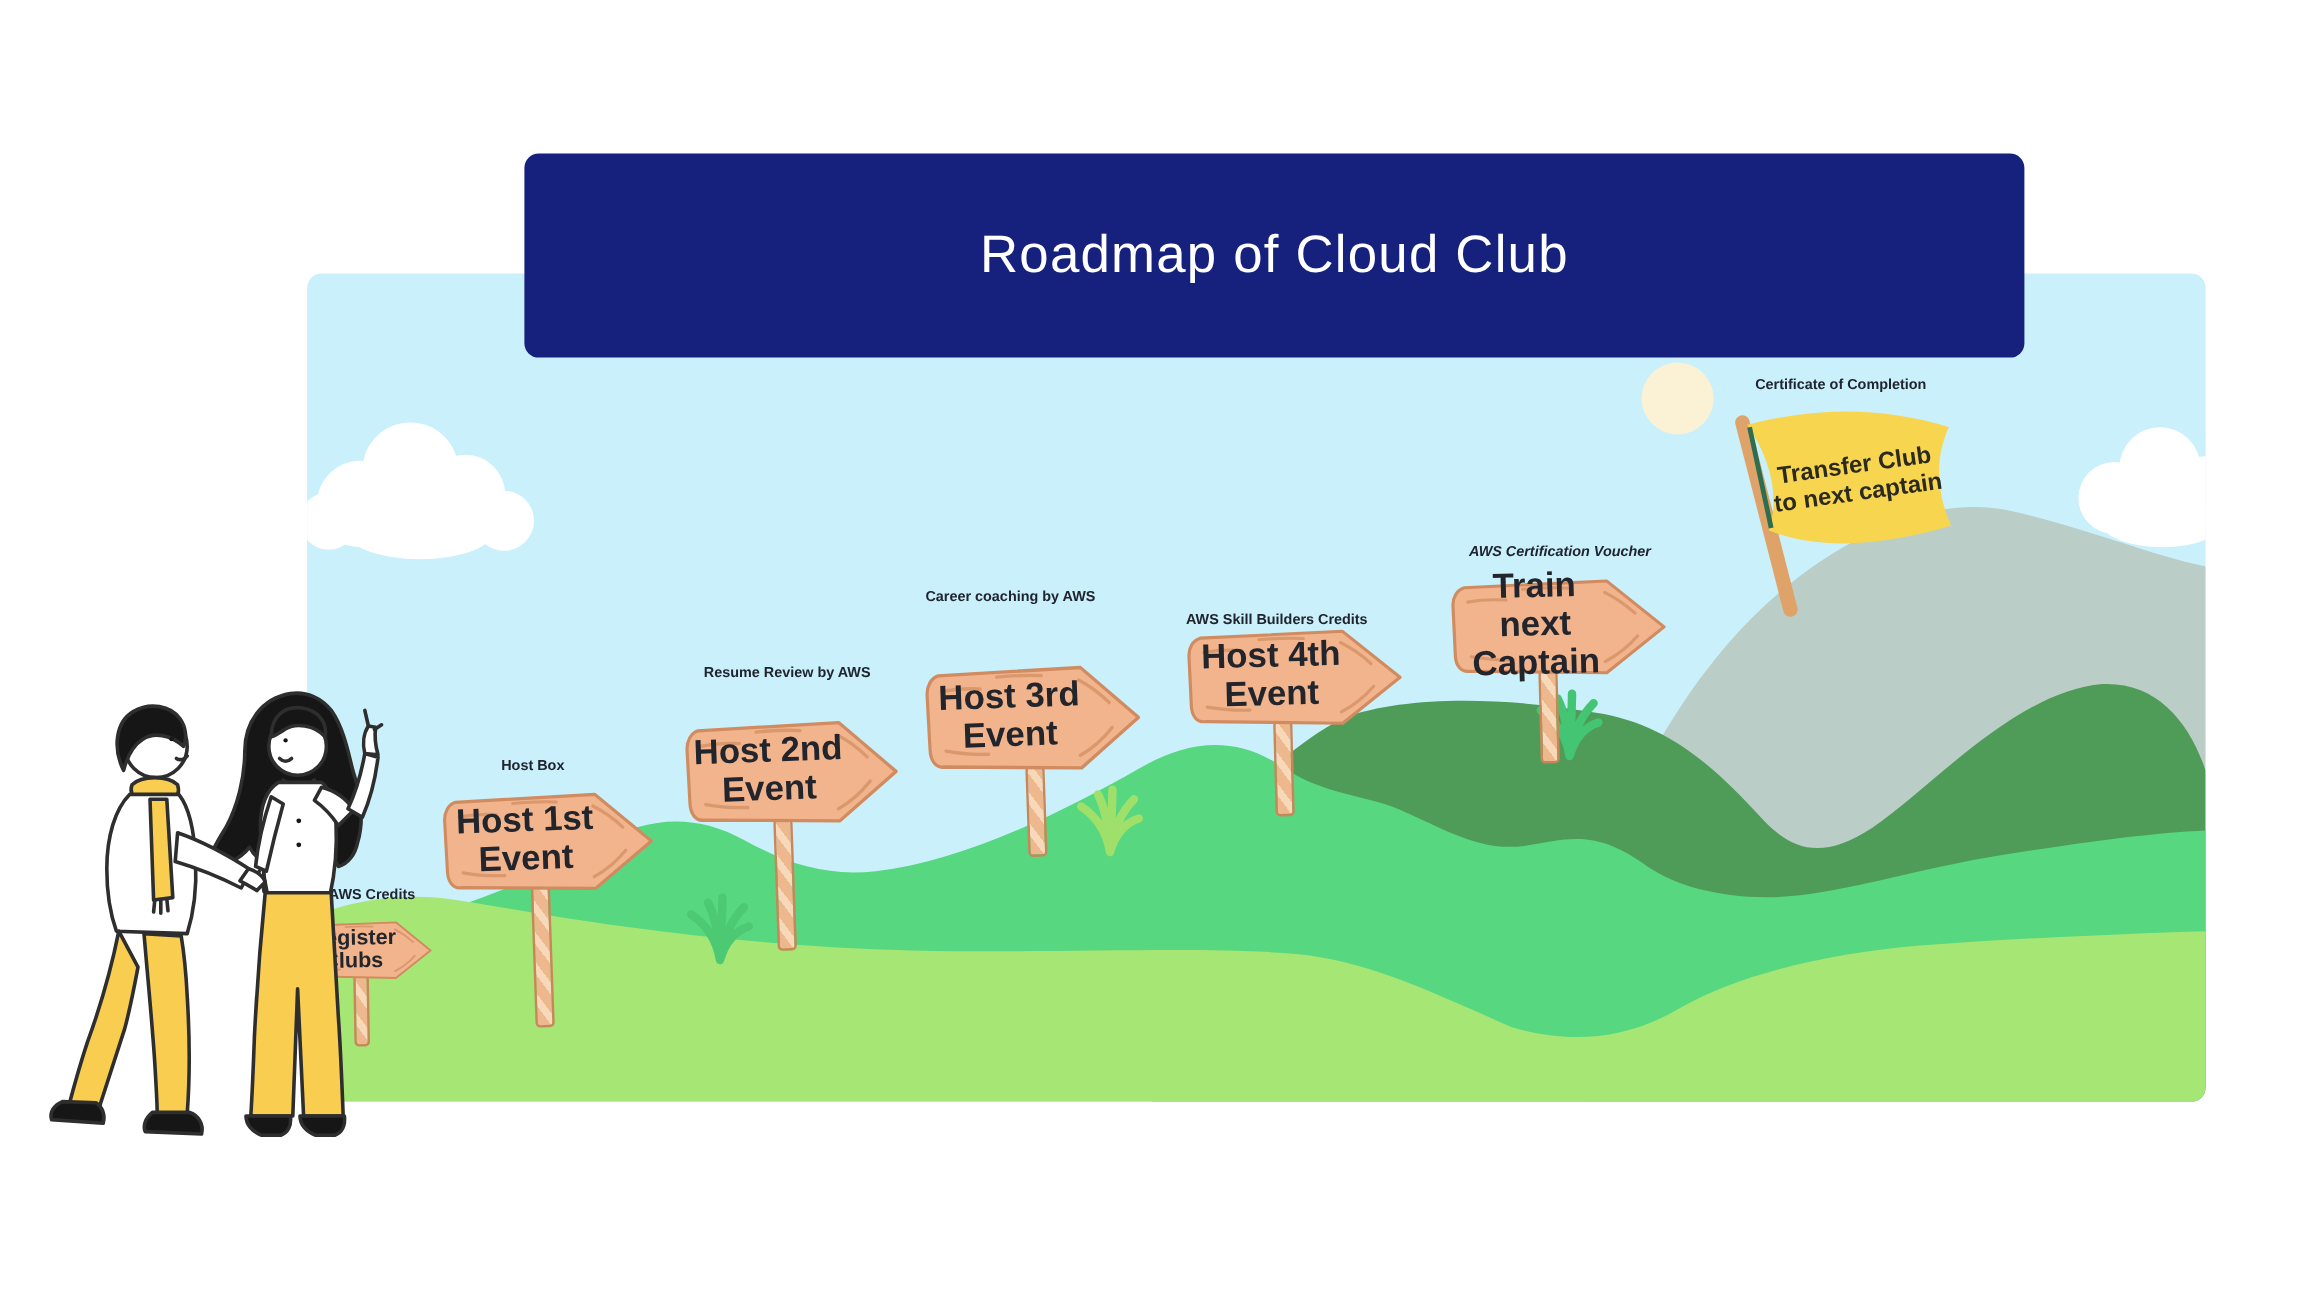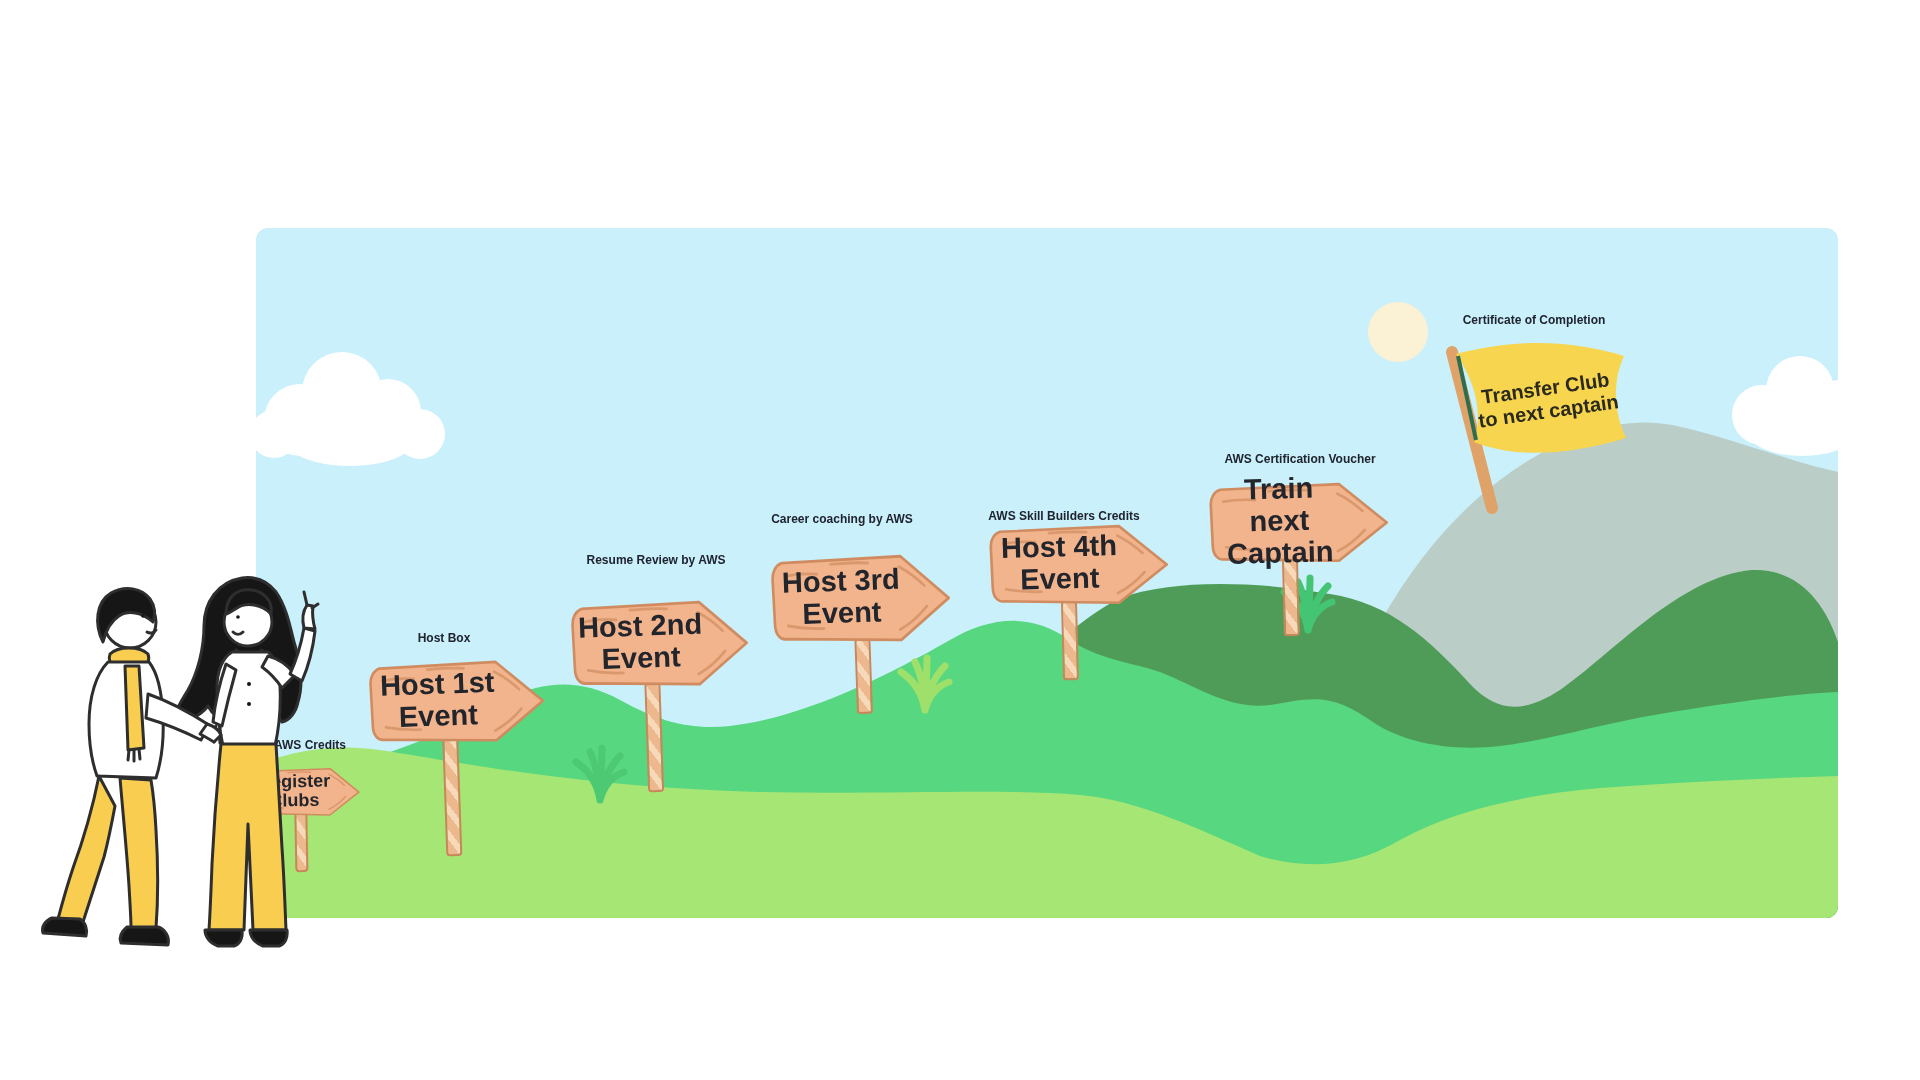--- a/index.html
+++ b/index.html
@@ -33,23 +33,23 @@
   .s5{left:986px;top:522px;width:186px;height:86px;transform:rotate(-1.5deg);}
   .s5 .pole{left:74px;top:78px;height:80px;}
   .s6{left:1206px;top:480px;width:186px;height:86px;transform:rotate(-1.5deg);}
   .s6 .pole{left:75px;top:78px;height:78px;}
 
   
   .reward{position:absolute;z-index:4;text-align:center;font-weight:bold;font-size:12px;line-height:1.18;color:#20242e;}
   .r0{left:240px;top:738px;width:140px;}
   .r1{left:369px;top:631px;width:150px;}
   .r2{left:581px;top:553px;width:150px;}
-  .r3{left:762px;top:512px;width:160px;}
+  .r3{left:762px;top:490px;width:160px;}
   .r4{left:979px;top:485px;width:170px;margin-top:24px;}
-  .r5{left:1175px;top:452px;width:250px;}
+  .r5{left:1175px;top:452px;width:250px;font-style:italic;}
   .r6{left:1454px;top:313px;width:160px;}
 
   
   .flag-group{position:absolute;left:1440px;top:340px;width:200px;height:175px;z-index:3;}
   .flag-group svg{position:absolute;left:0;top:0;width:100%;height:100%;overflow:visible;}
   .flag-text{position:absolute;left:32px;top:14px;width:150px;height:92px;display:flex;align-items:center;justify-content:center;
     text-align:center;font-weight:bold;font-size:20px;line-height:1.15;color:#2a2a1e;transform:rotate(-8deg);}
 
   
   .people{position:absolute;left:28px;top:562px;width:310px;height:450px;z-index:6;}
@@ -96,20 +96,23 @@
       <use href="#tuftP" x="1308" y="630" stroke="#44C573" transform="scale(1)"></use>
 
       <path fill="var(--c-hill-mid,#57D77F)" d="M 256 918 L 256 795 C 320 775 430 745 500 703 C 540 680 580 678 620 700 C 660 722 690 730 730 726 C 800 718 880 680 950 640 C 990 617 1030 612 1070 640 C 1100 660 1130 662 1160 672 C 1200 688 1230 710 1270 705 C 1310 698 1330 692 1370 720 C 1400 742 1450 752 1500 746 C 1550 740 1600 724 1660 714 C 1720 704 1790 694 1838 692 L 1838 918 Z"></path>
       <use href="#tuftP" x="925" y="710" stroke="#9FE06B"></use>
 
       <path fill="var(--c-hill-light,#A6E674)" d="M 256 918 L 256 765 C 300 748 340 744 380 750 C 420 756 460 764 520 772 C 600 783 680 790 760 792 C 880 795 1000 788 1080 795 C 1140 800 1200 830 1260 856 C 1300 868 1350 870 1400 840 C 1450 812 1520 795 1600 788 C 1680 782 1770 778 1838 776 L 1838 918 Z"></path>
       <use href="#tuftP" x="600" y="800" stroke="#4EC973"></use>
     </g>
   </svg>
 
+  <div class="banner">
+    <h1>Roadmap of Cloud Club</h1>
+  </div>
 
   <div class="sign s1">
     <div class="pole"></div>
     <svg class="board" viewBox="0 0 210 100" preserveAspectRatio="none">
         <use href="#board-shape"></use>
       </svg>
     <div class="sign-text">Register Clubs</div>
   </div>
   <div class="sign s2">
     <div class="pole"></div>

